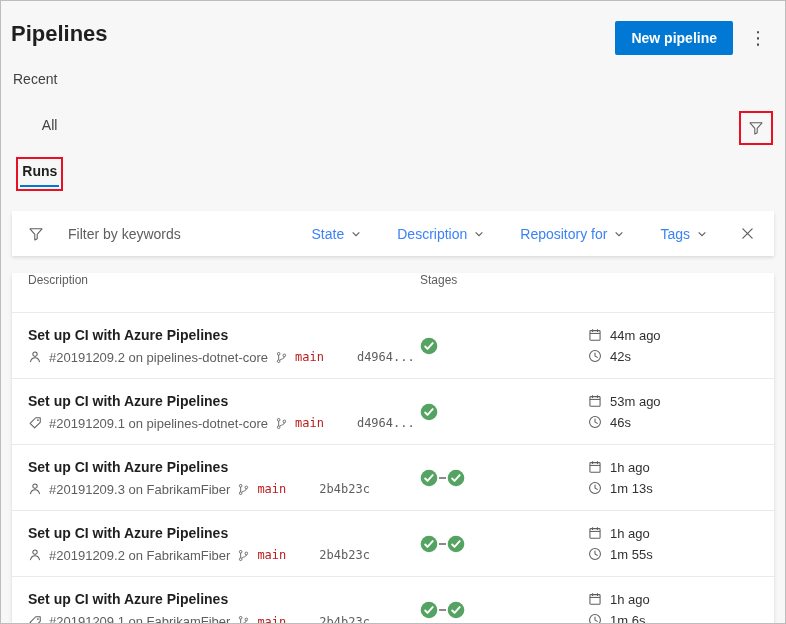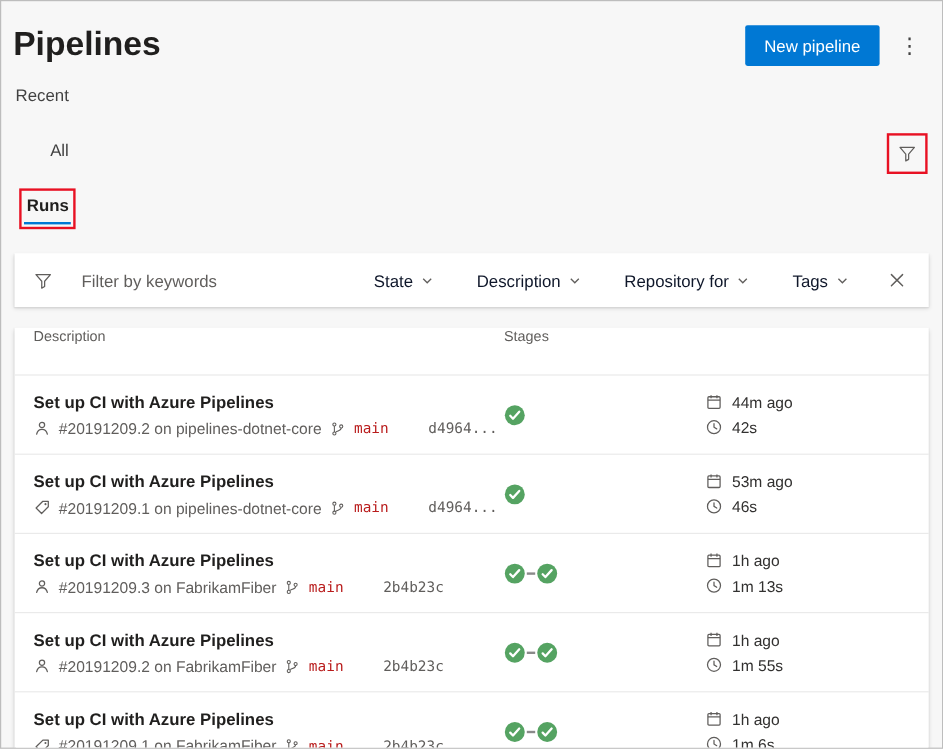--- a/index.html
+++ b/index.html
@@ -9,25 +9,25 @@
     background: #f7f7f7;
     color: #201f1e;
     border: 1px solid #bdbdbd;
     overflow: hidden;
   }
   .icon { display: inline-flex; align-items: center; color: #605e5c; }
   .icon svg { display: block; }
 
   
   .header { display: flex; align-items: flex-start; justify-content: space-between; padding: 20px 12px 0 10px; }
-  .page-title { font-size: 28px; font-weight: 700; color: #201f1e; }
+  .page-title { font-size: 22px; font-weight: 700; color: #201f1e; }
   .header-actions { display: flex; align-items: center; gap: 10px; }
   .btn-primary {
     background: var(--accent, #0078d4); color: #fff; border: none; cursor: pointer;
-    font-family: inherit; font-size: 14px; font-weight: 400;
+    font-family: inherit; font-size: 14px; font-weight: 700;
     padding: 0 16px; height: 34px; border-radius: 2px;
   }
   .btn-more {
     background: none; border: none; cursor: pointer; color: #424242;
     font-size: 18px; width: 30px; height: 34px; line-height: 34px;
   }
 
   
   .tabs-row { display: flex; align-items: center; justify-content: space-between; padding: 14px 16px 0 10px; }
   .tabs { display: flex; align-items: flex-end; gap: 20px; flex-direction: column; }
@@ -48,21 +48,21 @@
     box-shadow: 0 1.6px 3.6px rgba(0,0,0,.13), 0 .3px .9px rgba(0,0,0,.11);
     display: flex; align-items: center; padding: 0 16px;
   }
   .keyword { display: flex; align-items: center; gap: 11px; flex: 1; color: #605e5c; }
   .keyword-input {
     border: none; outline: none; background: transparent; font-family: inherit;
     font-size: 14px; color: #201f1e; width: 230px; margin-left: 13px;
   }
   .keyword-input::placeholder { color: #605e5c; }
   .dropdowns { display: flex; align-items: center; gap: 36px; margin-right: 30px; }
-  .dropdown { display: flex; align-items: center; gap: 7px; font-size: 14px; color: #0f172a; cursor: pointer; }
+  .dropdown { display: flex; align-items: center; gap: 7px; font-size: 14px; color: #3b82f6; cursor: pointer; }
   .close-btn { background: none; border: none; cursor: pointer; color: #605e5c; display: flex; padding: 4px; }
 
   
   .runs-card {
     margin: 17px 11px; background: #fff;
     box-shadow: 0 1.6px 3.6px rgba(0,0,0,.13), 0 .3px .9px rgba(0,0,0,.11);
   }
   .runs-title { font-size: 16px; font-weight: 600; padding: 20px 16px 18px; color: #201f1e; }
   .cols, .run-row { display: grid; grid-template-columns: 392px 168px 1fr; padding: 0 16px; }
   .cols { font-size: 12px; color: #605e5c; padding-bottom: 25px; border-bottom: 1px solid #eaeaea; }

